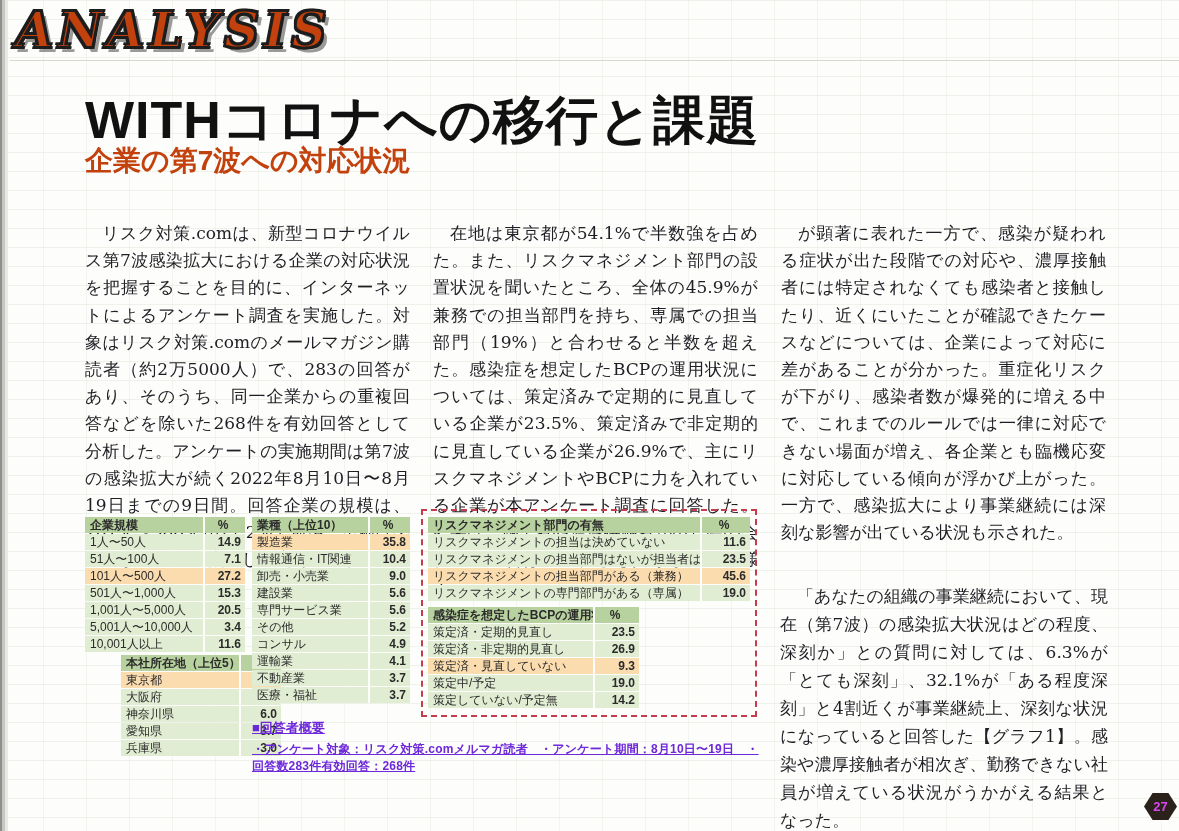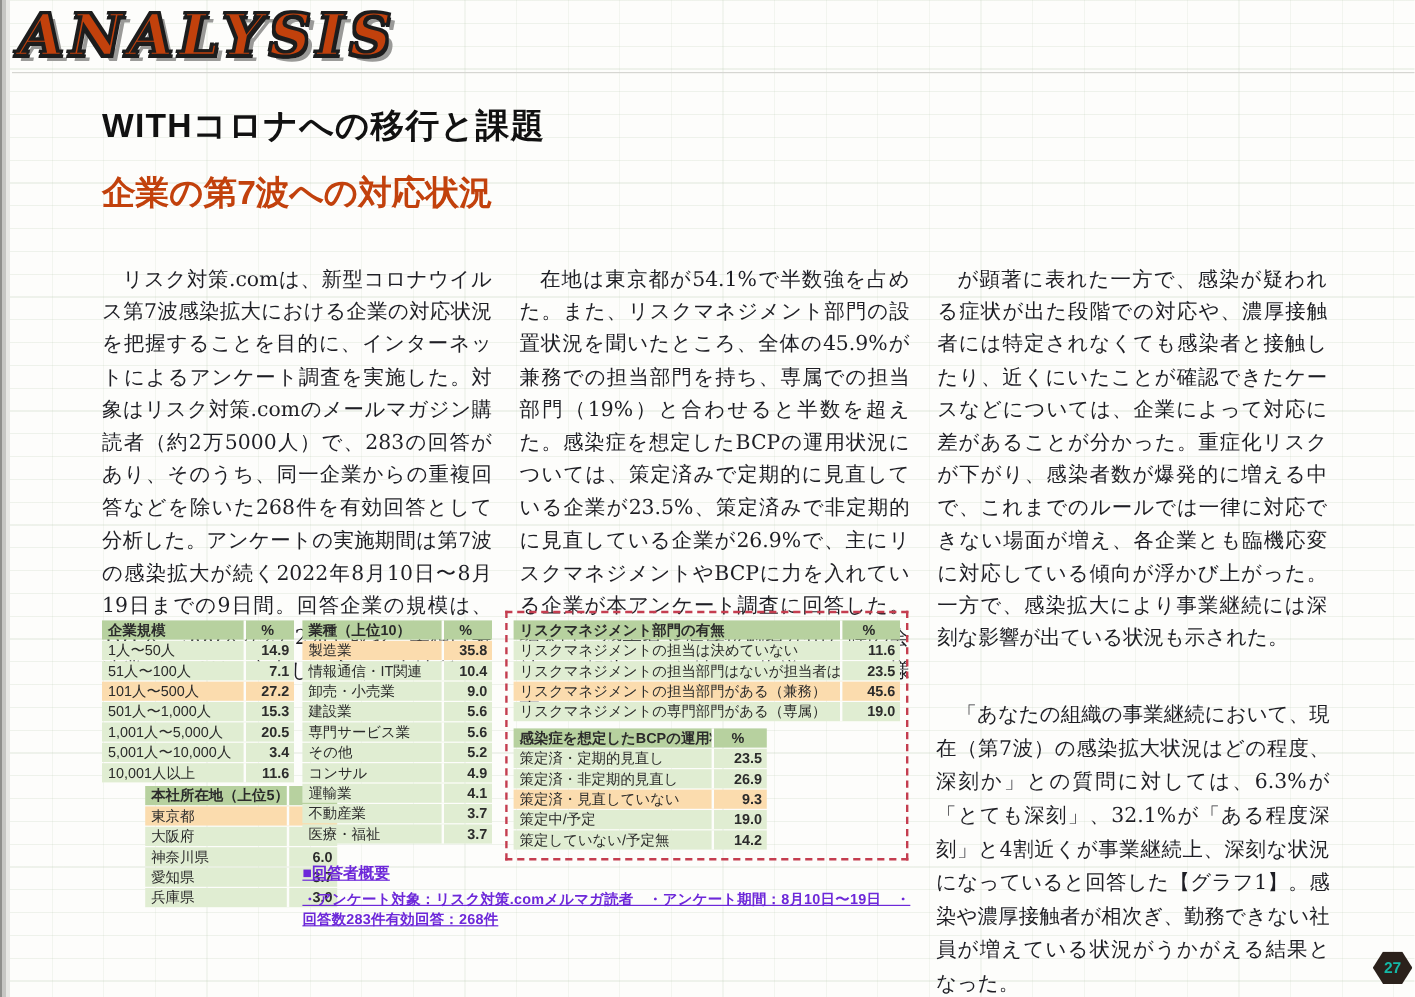--- a/index.html
+++ b/index.html
@@ -24,21 +24,21 @@
     font-size:48px; line-height:60px; letter-spacing:5px;
     color:#c2410c;
     -webkit-text-stroke:2px #1d1d1d;
     text-shadow:-2px -2px 0 #1d1d1d, 2px -2px 0 #1d1d1d, -2px 2px 0 #1d1d1d,
                  2px 2px 0 #1d1d1d, 5px 5px 0 #9a9a98;
   }
   .header-rule { position:absolute; left:10px; right:0; top:60px; height:1px; background:#d6d6d2; }
   .title {
     position:absolute; left:85px; top:86px; margin:0; z-index:2;
     font-family:"Liberation Sans","DejaVu Sans",sans-serif;
-    font-size:28px; font-weight:bold; letter-spacing:1px; color:#111;
+    font-size:52px; font-weight:bold; letter-spacing:1px; color:#111;
   }
   .subtitle {
     position:absolute; left:85px; top:142px; margin:0; z-index:2;
     font-family:"Liberation Sans","DejaVu Sans",sans-serif;
     font-size:28px; font-weight:bold; color:#c2410c;
   }
   .cols { position:absolute; left:85px; top:220px; width:1023px; display:flex; gap:23px; z-index:2; }
   .col {
     margin:0; width:325px; font-size:17px; line-height:27.2px;
     text-align:justify; text-indent:1em; color:#1e1e24;
@@ -80,21 +80,21 @@
     position:absolute; left:788px; top:512px; z-index:2;
     font-family:"Liberation Sans","DejaVu Sans",sans-serif;
     font-size:21px; font-weight:bold; line-height:30px; color:#72a843;
   }
   .right-para {
     position:absolute; left:780px; top:582px; width:328px; margin:0; z-index:2;
     font-size:17px; line-height:28px; text-align:justify; text-indent:1em; color:#1e1e24;
   }
   .pagenum {
     position:absolute; left:1144px; top:793px; width:33px; height:27px; z-index:2;
-    background:#2b211b; color:#14b8a6;
+    background:#2b211b; color:#d946ef;
     clip-path:polygon(26% 0, 74% 0, 100% 50%, 74% 100%, 26% 100%, 0 50%);
     display:flex; align-items:center; justify-content:center;
     font-family:"Liberation Sans","DejaVu Sans",sans-serif; font-size:13px; font-weight:bold;
   }
 </style>
 </head>
 <body>
 
 <div class="page">
   <div class="edge"></div>

